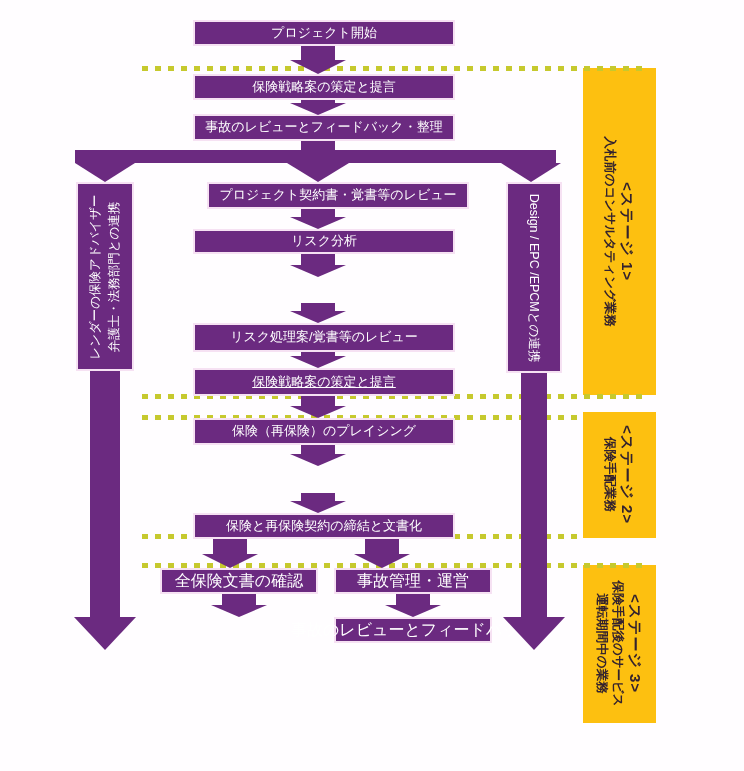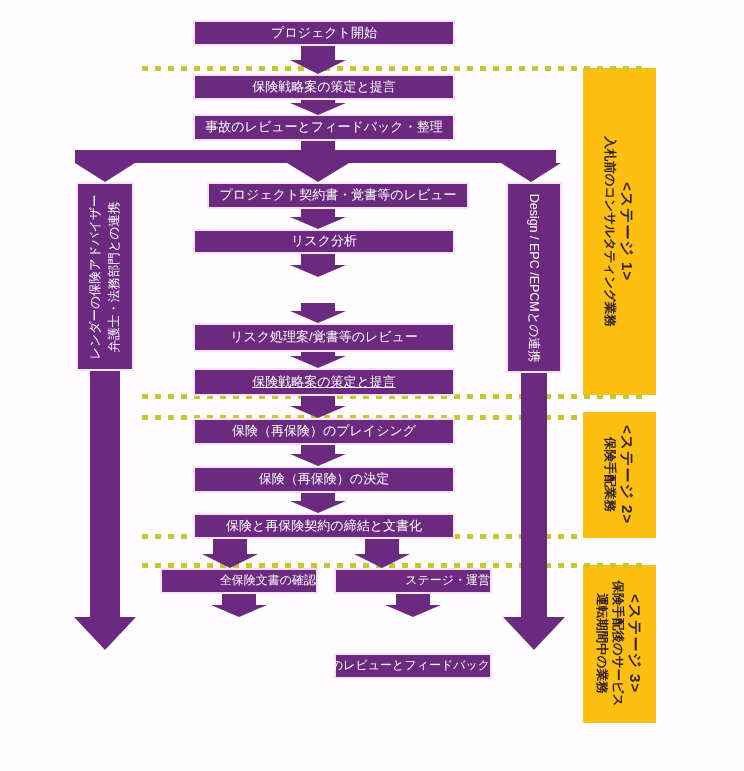--- a/index.html
+++ b/index.html
@@ -7,21 +7,21 @@
     position:relative;width:744px;height:771px;background:#fffdff;
     font-family:"Liberation Sans", sans-serif;overflow:hidden;
   }
   
   .pbox{
     position:absolute;background:#6b2a80;border:2px solid #f6e1f3;
     box-sizing:border-box;color:#ffffff;display:flex;align-items:center;
     justify-content:center;text-align:center;font-size:13px;line-height:1.1;
     white-space:nowrap;z-index:3;
   }
-  .smalltext{font-size:12px;justify-content:flex-end;}
+  .smalltext{font-size:16px;}
   
   .stem{position:absolute;background:#6b2a80;z-index:3;}
   .wbar{position:absolute;background:#6b2a80;border:2px solid #f6e1f3;box-sizing:border-box;z-index:3;}
   
   .ah{position:absolute;width:0;height:0;border-style:solid;
       border-color:#6b2a80 transparent transparent transparent;z-index:3;}
   
   .dotrow{position:absolute;height:5px;z-index:2;
       background:repeating-linear-gradient(90deg,#c6c92e 0 6px,transparent 6px 13px);}
   
@@ -81,34 +81,31 @@
     </div>
   <div class="pbox" style="left:193px;top:323px;width:262px;height:29px;">
     <span>リスク処理案/覚書等のレビュー</span>
     </div>
   <div class="pbox" style="left:193px;top:368px;width:262px;height:28px;text-decoration:underline;">
     <span>保険戦略案の策定と提言</span>
     </div>
   <div class="pbox" style="left:193px;top:418px;width:262px;height:27px;">
     <span>保険（再保険）のプレイシング</span>
     </div>
-  <div class="pbox" style="left:193px;top:466px;width:262px;height:27px;">
-    <span>保険（再保険）の決定</span>
-    </div>
   <div class="pbox" style="left:193px;top:513px;width:262px;height:26px;">
     <span>保険と再保険契約の締結と文書化</span>
     </div>
 
   <div class="pbox smalltext" style="left:160px;top:568px;width:158px;height:26px;">
     <span>全保険文書の確認</span>
     </div>
   <div class="pbox smalltext" style="left:334px;top:568px;width:158px;height:26px;">
-    <span>ステージ・運営</span>
+    <span>事故管理・運営</span>
     </div>
-  <div class="pbox smalltext" style="left:334px;top:617px;width:158px;height:26px;margin-top:36px;">
+  <div class="pbox smalltext" style="left:334px;top:617px;width:158px;height:26px;">
     <span>事故のレビューとフィードバック</span>
     </div>
 
   <div class="stem" style="left:301px;top:46px;width:34px;height:14px;"></div>
   <div class="ah" style="left:290px;top:60px;border-width:14px 28px 0 28px;"></div>
 
   <div class="stem" style="left:301px;top:100px;width:34px;height:3px;"></div>
   <div class="ah" style="left:290px;top:103px;border-width:12px 28px 0 28px;"></div>
 
   <div class="stem" style="left:301px;top:141px;width:34px;height:10px;"></div>

